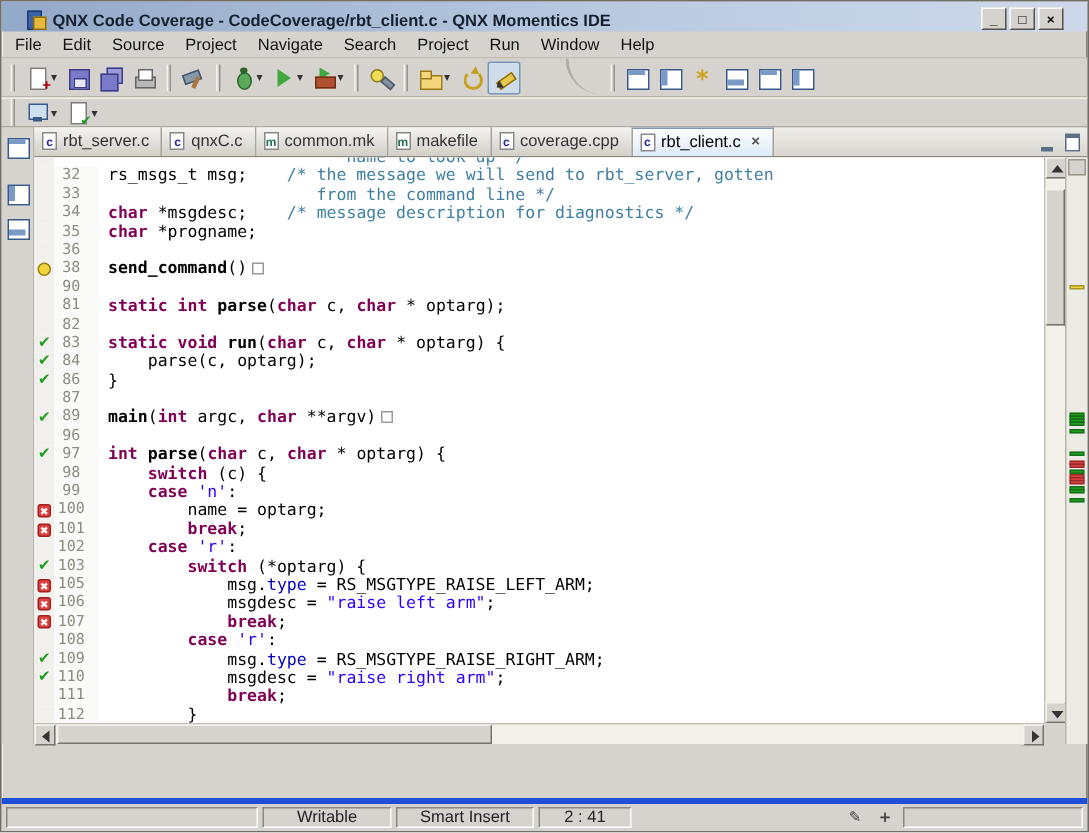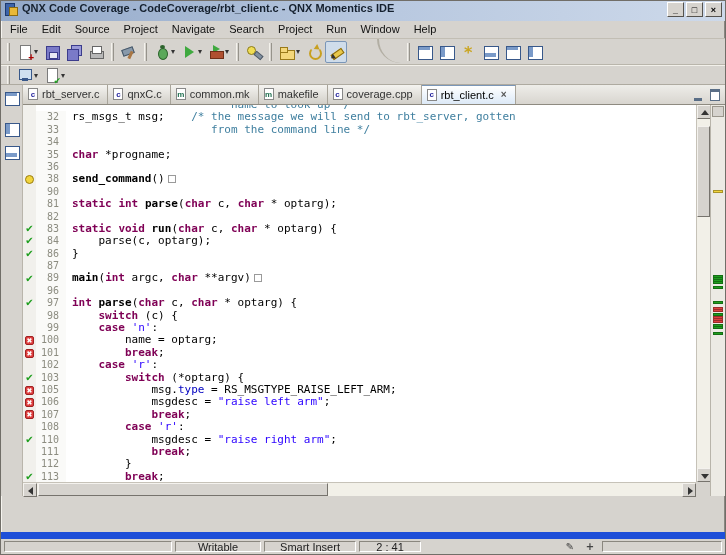--- a/index.html
+++ b/index.html
@@ -5,31 +5,31 @@
   html,body{margin:0;padding:0;background:#fff;}
   *{box-sizing:border-box;}
   :root{
     --keyword:#7f0055; --comment:#3f7f9f; --string:#2a00ff; --field:#0000c0;
     --covered:#1e9e1e; --uncovered:#df4040; --bookmark:#f2d53d;
   }
   .window{width:726px;height:555px;background:#d6d3ce;border:1px solid #716e68;
     box-shadow:inset 1px 1px 0 #f6f4ef, inset -1px -1px 0 #8a8781;
     display:flex;flex-direction:column;font-family:"Liberation Sans",sans-serif;overflow:hidden;}
   
-  .titlebar{height:20px;flex:0 0 20px;display:flex;align-items:flex-start;gap:4px;padding:1px 3px;
+  .titlebar{height:20px;flex:0 0 20px;display:flex;align-items:flex-end;gap:4px;padding:1px 16px;
     background:linear-gradient(90deg,#93a9c9,#b9c9e0 55%,#cdd9ea);}
   .title{flex:1;font-size:11px;font-weight:bold;color:#15202e;white-space:nowrap;overflow:hidden;}
   .winbtns{display:flex;gap:2px;}
   .wbtn{width:17px;height:15px;padding:0;font:bold 9px/12px "Liberation Sans",sans-serif;color:#000;
     background:#d6d3ce;border:1px solid;border-color:#fff #55524d #55524d #fff;}
   .i-app{width:14px;height:14px;position:relative;display:inline-block;}
   .i-app::before{content:"";position:absolute;left:1px;top:1px;width:8px;height:11px;background:#3c63a8;border:1px solid #1c3a70;}
   .i-app::after{content:"";position:absolute;right:0;bottom:0;width:7px;height:7px;background:#e8b838;border:1px solid #8a6a10;}
   
-  .menubar{height:18px;flex:0 0 18px;display:flex;padding-left:2px;font-size:11px;border-bottom:1px solid #c2beb4;}
+  .menubar{height:18px;flex:0 0 18px;display:flex;align-items:center;padding-left:2px;font-size:11px;border-bottom:1px solid #c2beb4;}
   .menu-item{padding:2px 7px;color:#111;}
   
   .toolbar{height:26px;flex:0 0 26px;display:flex;align-items:center;padding:1px 2px;border-bottom:1px solid #b9b5ab;background:#d6d3ce;}
   .toolbar2{height:20px;flex:0 0 20px;display:flex;align-items:center;padding:0 2px;border-top:1px solid #f2f0ea;border-bottom:1px solid #aeaaa0;background:#d6d3ce;}
   .tb-left,.tb-right{display:flex;align-items:center;}
   .tb-fill{flex:1;}
   .grip{width:3px;height:18px;margin:0 4px;border-left:1px solid #f4f2ec;border-right:1px solid #96938b;}
   .tbtn{display:inline-flex;align-items:center;padding:2px 2px;border:1px solid transparent;border-radius:2px;}
   .tbtn.pressed{background:#cfdcea;border-color:#7a96b8;}
   .dd{font-size:8px;color:#333;margin-left:1px;}
@@ -89,21 +89,21 @@
   .vbtn{width:13px;height:11px;position:relative;display:inline-block;}
   .vbtn::before{content:"";position:absolute;left:2px;bottom:1px;width:8px;height:3px;background:#5a6e86;}
   .vbtn-max::before{height:8px;background:#fff;border:1px solid #5a6e86;border-top-width:3px;}
   
   .editor-body{flex:1;position:relative;min-height:0;background:#fff;}
   .code-wrap{position:absolute;left:0;top:0;right:29px;bottom:14px;overflow:hidden;background:#fff;}
   #code-lines{font:11px/12.4px "DejaVu Sans Mono",monospace;}
   .ln{display:flex;height:12.4px;align-items:center;}
   .ln.clip{margin-top:-6px;}
   .ln-marker{flex:0 0 13px;height:100%;display:flex;align-items:center;justify-content:center;background:#f1f0ec;}
-  .ln-num{flex:0 0 30px;text-align:right;padding-right:7px;color:#8c8c80;background:#fafaf8;font-size:10px;}
+  .ln-num{flex:0 0 30px;text-align:center;padding-right:7px;color:#8c8c80;background:#fafaf8;font-size:10px;}
   .ln-code{white-space:pre;padding-left:6px;}
   .seg-p{color:#000;}
   .seg-k{color:var(--keyword);font-weight:bold;}
   .seg-b{color:#000;font-weight:bold;}
   .seg-c{color:var(--comment);}
   .seg-s{color:var(--string);}
   .seg-f{color:var(--field);}
   .fold-box{display:inline-block;width:8px;height:8px;border:1px solid #9a9a9a;background:#fff;margin-left:3px;vertical-align:middle;}
   .mk{display:inline-block;}
   .mk-check{color:var(--covered);font:bold 10px/10px "DejaVu Sans",sans-serif;}
@@ -122,21 +122,21 @@
   .sb-btn.right::before{content:"";position:absolute;left:5px;top:3px;border-left:5px solid #333;border-top:4px solid transparent;border-bottom:4px solid transparent;}
   .sb-track{flex:1;position:relative;}
   .sb-thumb{position:absolute;left:0;right:0;top:2%;height:26%;background:#d6d3ce;border:1px solid;border-color:#f4f2ee #76736d #76736d #f4f2ee;}
   .sb-thumb-h{position:absolute;top:0;bottom:0;left:1px;width:45%;background:#d6d3ce;border:1px solid;border-color:#f4f2ee #76736d #76736d #f4f2ee;}
   .corner{position:absolute;right:15px;bottom:0;width:14px;height:14px;background:#d6d3ce;}
   .overview{position:absolute;right:0;top:0;bottom:0;width:15px;background:#eceae4;border-left:1px solid #b8b4aa;display:flex;flex-direction:column;}
   .ov-head{flex:0 0 11px;margin:1px;background:#d6d3ce;border:1px solid #9a968c;}
   .ov-body{flex:1;position:relative;}
   .ov-mark{position:absolute;left:2px;right:2px;height:3px;border:1px solid rgba(0,0,0,.3);}
   
-  .statusbar{height:22px;flex:0 0 22px;display:flex;align-items:stretch;gap:3px;padding:2px 3px;font-size:11px;background:#d6d3ce;border-top:7px solid #1d4ed8;margin-top:36px;}
+  .statusbar{height:22px;flex:0 0 22px;display:flex;align-items:stretch;gap:3px;padding:2px 3px;font-size:11px;background:#d6d3ce;border-top:4px solid #1d4ed8;margin-top:36px;}
   .sb-cell{border:1px solid;border-color:#8a877f #fff #fff #8a877f;padding:1px 8px;display:flex;align-items:center;color:#222;}
   .sb-a{flex:0 0 168px;}
   .sb-b{flex:0 0 86px;justify-content:center;}
   .sb-c{flex:0 0 92px;justify-content:center;}
   .sb-d{flex:0 0 62px;justify-content:center;}
   .sb-fill{flex:1;}
   .sb-e{flex:0 0 120px;}
   #status-icons{display:flex;align-items:center;gap:2px;}
   .stbtn{width:18px;height:16px;display:flex;align-items:center;justify-content:center;font:bold 10px "DejaVu Sans",sans-serif;color:#444;
     border:1px solid transparent;}
@@ -317,20 +317,21 @@
                 <span class="ln-code"><span class="seg-p">rs_msgs_t msg;</span><span class="seg-p">    </span><span class="seg-c">/* the message we will send to rbt_server, gotten</span></span>
               </div>
               <div class="ln">
                 <span class="ln-marker"></span>
                 <span class="ln-num">33</span>
                 <span class="ln-code"><span class="seg-p">                     </span><span class="seg-c">from the command line */</span></span>
               </div>
               <div class="ln">
                 <span class="ln-marker"></span>
                 <span class="ln-num">34</span>
+                <span class="ln-code"><span class="seg-k">char</span><span class="seg-p"> *msgdesc;</span><span class="seg-p">    </span><span class="seg-c">/* message description for diagnostics */</span></span>
               </div>
               <div class="ln">
                 <span class="ln-marker"></span>
                 <span class="ln-num">35</span>
                 <span class="ln-code"><span class="seg-k">char</span><span class="seg-p"> *progname;</span></span>
               </div>
               <div class="ln">
                 <span class="ln-marker"></span>
                 <span class="ln-num">36</span>
                 <span class="ln-code"></span>
@@ -456,20 +457,27 @@
                 <span class="ln-marker">
                   <span class="mk mk-error"></span>
                 </span>
                 <span class="ln-num">107</span>
                 <span class="ln-code"><span class="seg-p">            </span><span class="seg-k">break</span><span class="seg-p">;</span></span>
               </div>
               <div class="ln">
                 <span class="ln-marker"></span>
                 <span class="ln-num">108</span>
                 <span class="ln-code"><span class="seg-p">        </span><span class="seg-k">case</span><span class="seg-p"> </span><span class="seg-s">'r'</span><span class="seg-p">:</span></span>
+              </div>
+              <div class="ln">
+                <span class="ln-marker">
+                  <span class="mk mk-check"></span>
+                </span>
+                <span class="ln-num">109</span>
+                <span class="ln-code"><span class="seg-p">            msg.</span><span class="seg-f">type</span><span class="seg-p"> = RS_MSGTYPE_RAISE_RIGHT_ARM;</span></span>
               </div>
               <div class="ln">
                 <span class="ln-marker">
                   <span class="mk mk-check"></span>
                 </span>
                 <span class="ln-num">110</span>
                 <span class="ln-code"><span class="seg-p">            msgdesc = </span><span class="seg-s">"raise right arm"</span><span class="seg-p">;</span></span>
               </div>
               <div class="ln">
                 <span class="ln-marker"></span>

